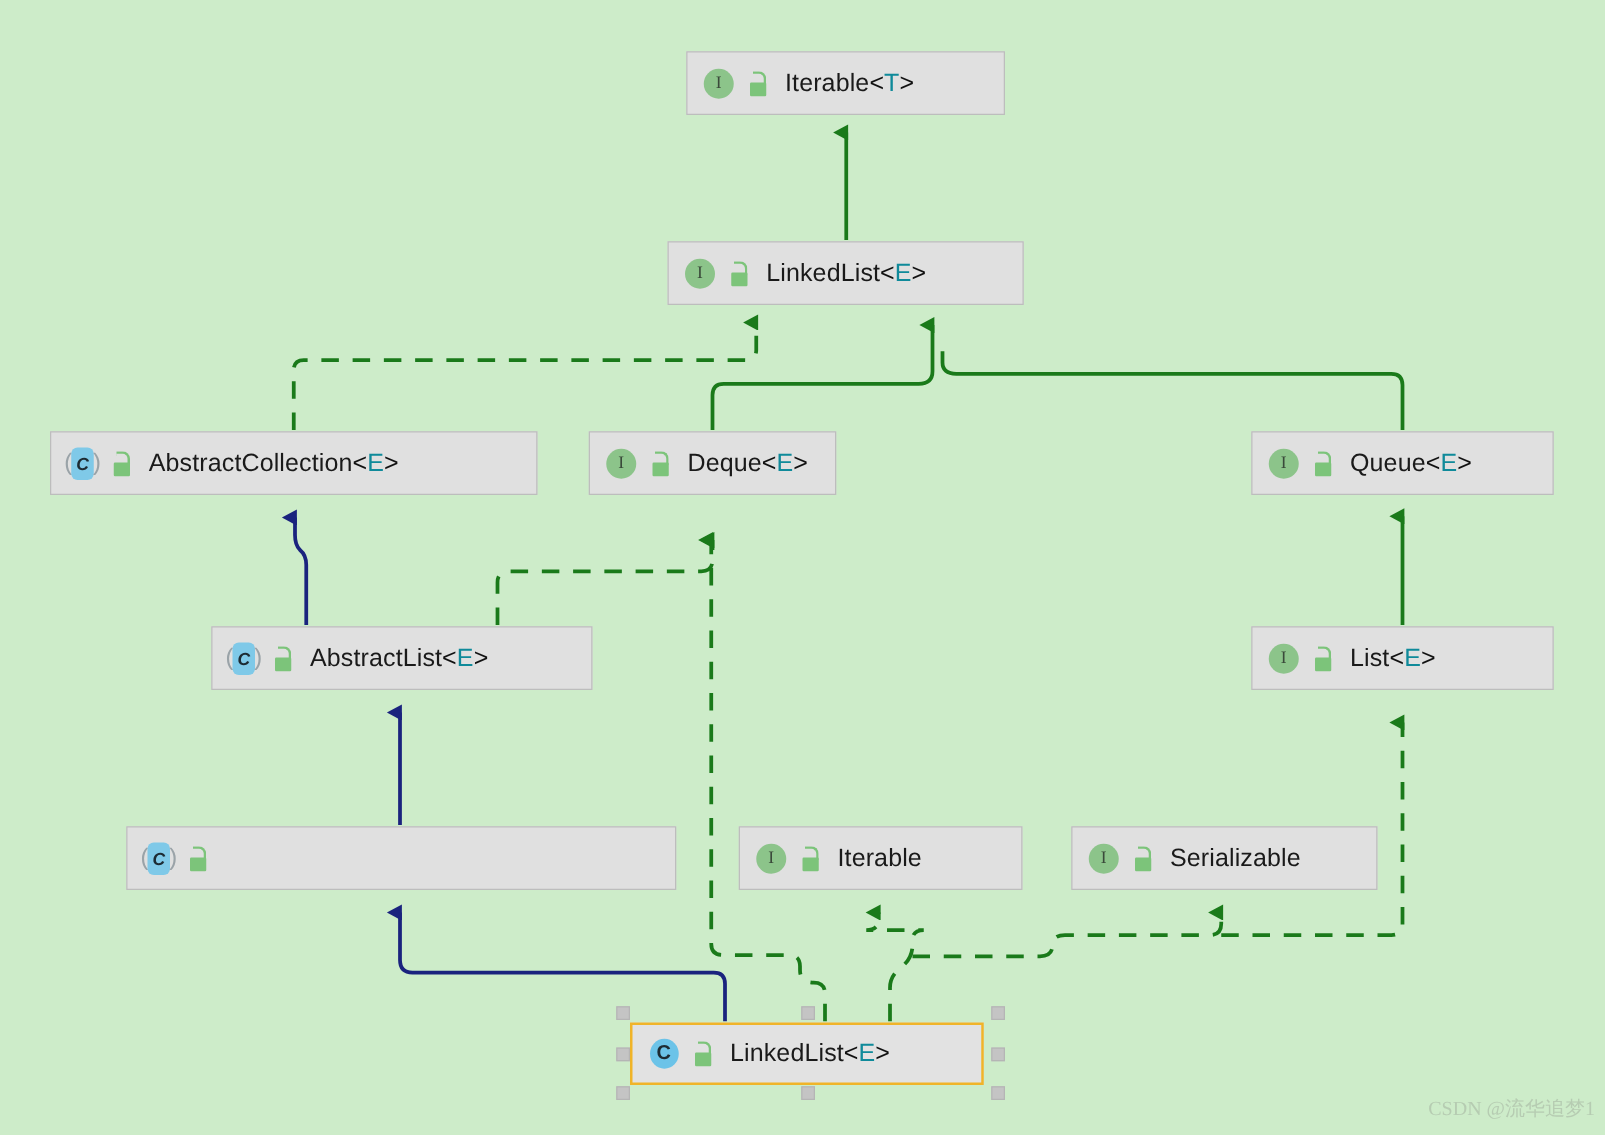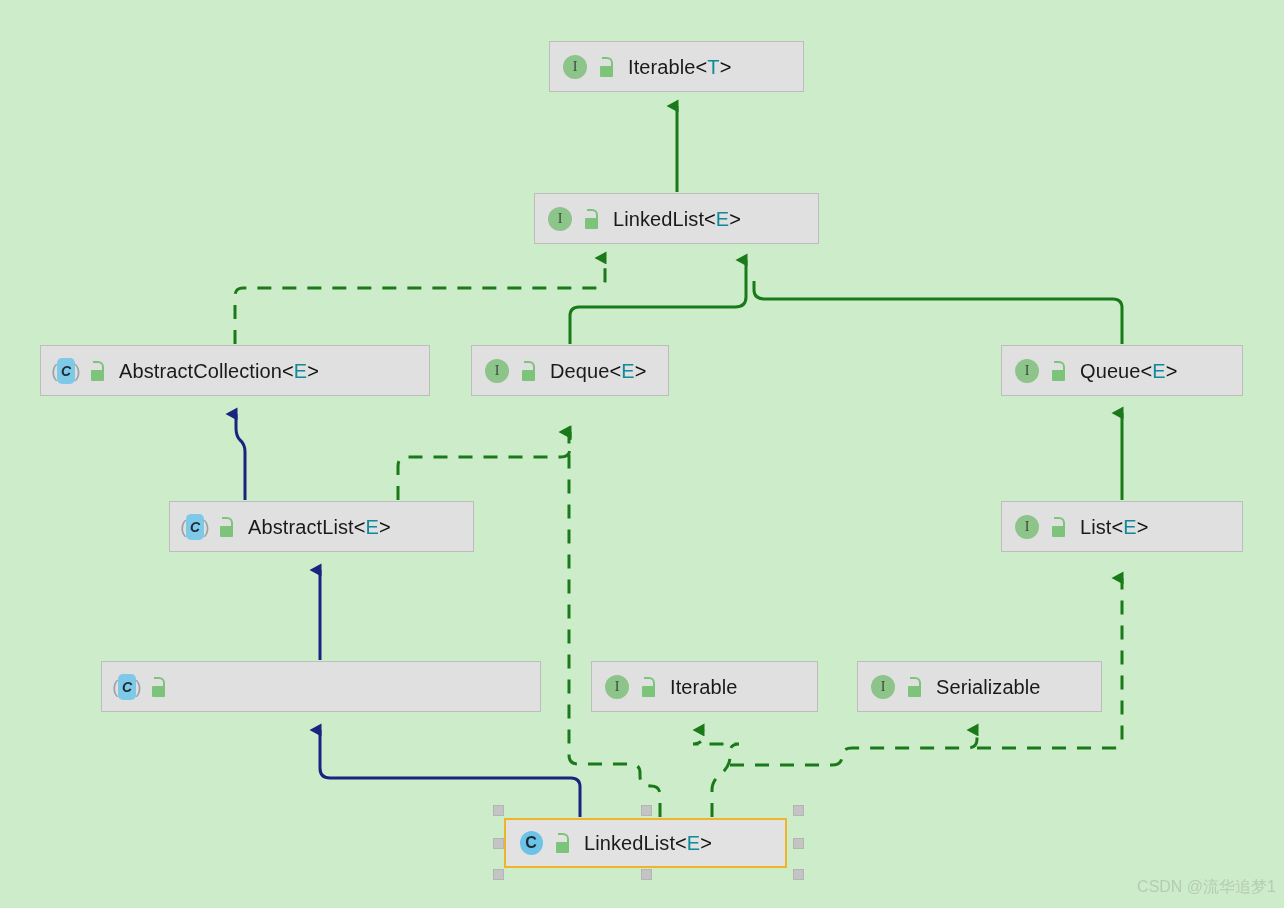--- a/index.html
+++ b/index.html
@@ -144,21 +144,21 @@
     background: #c4c4c4;
     border: 1px solid #b5b5b5;
   }
 
   .watermark {
     position: absolute;
     right: 8px;
     bottom: 10px;
     font-size: 16px;
     color: #b6ccb2;
-    font-family: Liberation Sans, sans-serif;
+    font-family: Liberation Serif, serif;
     white-space: nowrap;
   }
 </style>
 </head>
 <body>
 
 <div id="stage">
 
   <svg id="edges" viewBox="0 0 1284 908">
     <defs>

